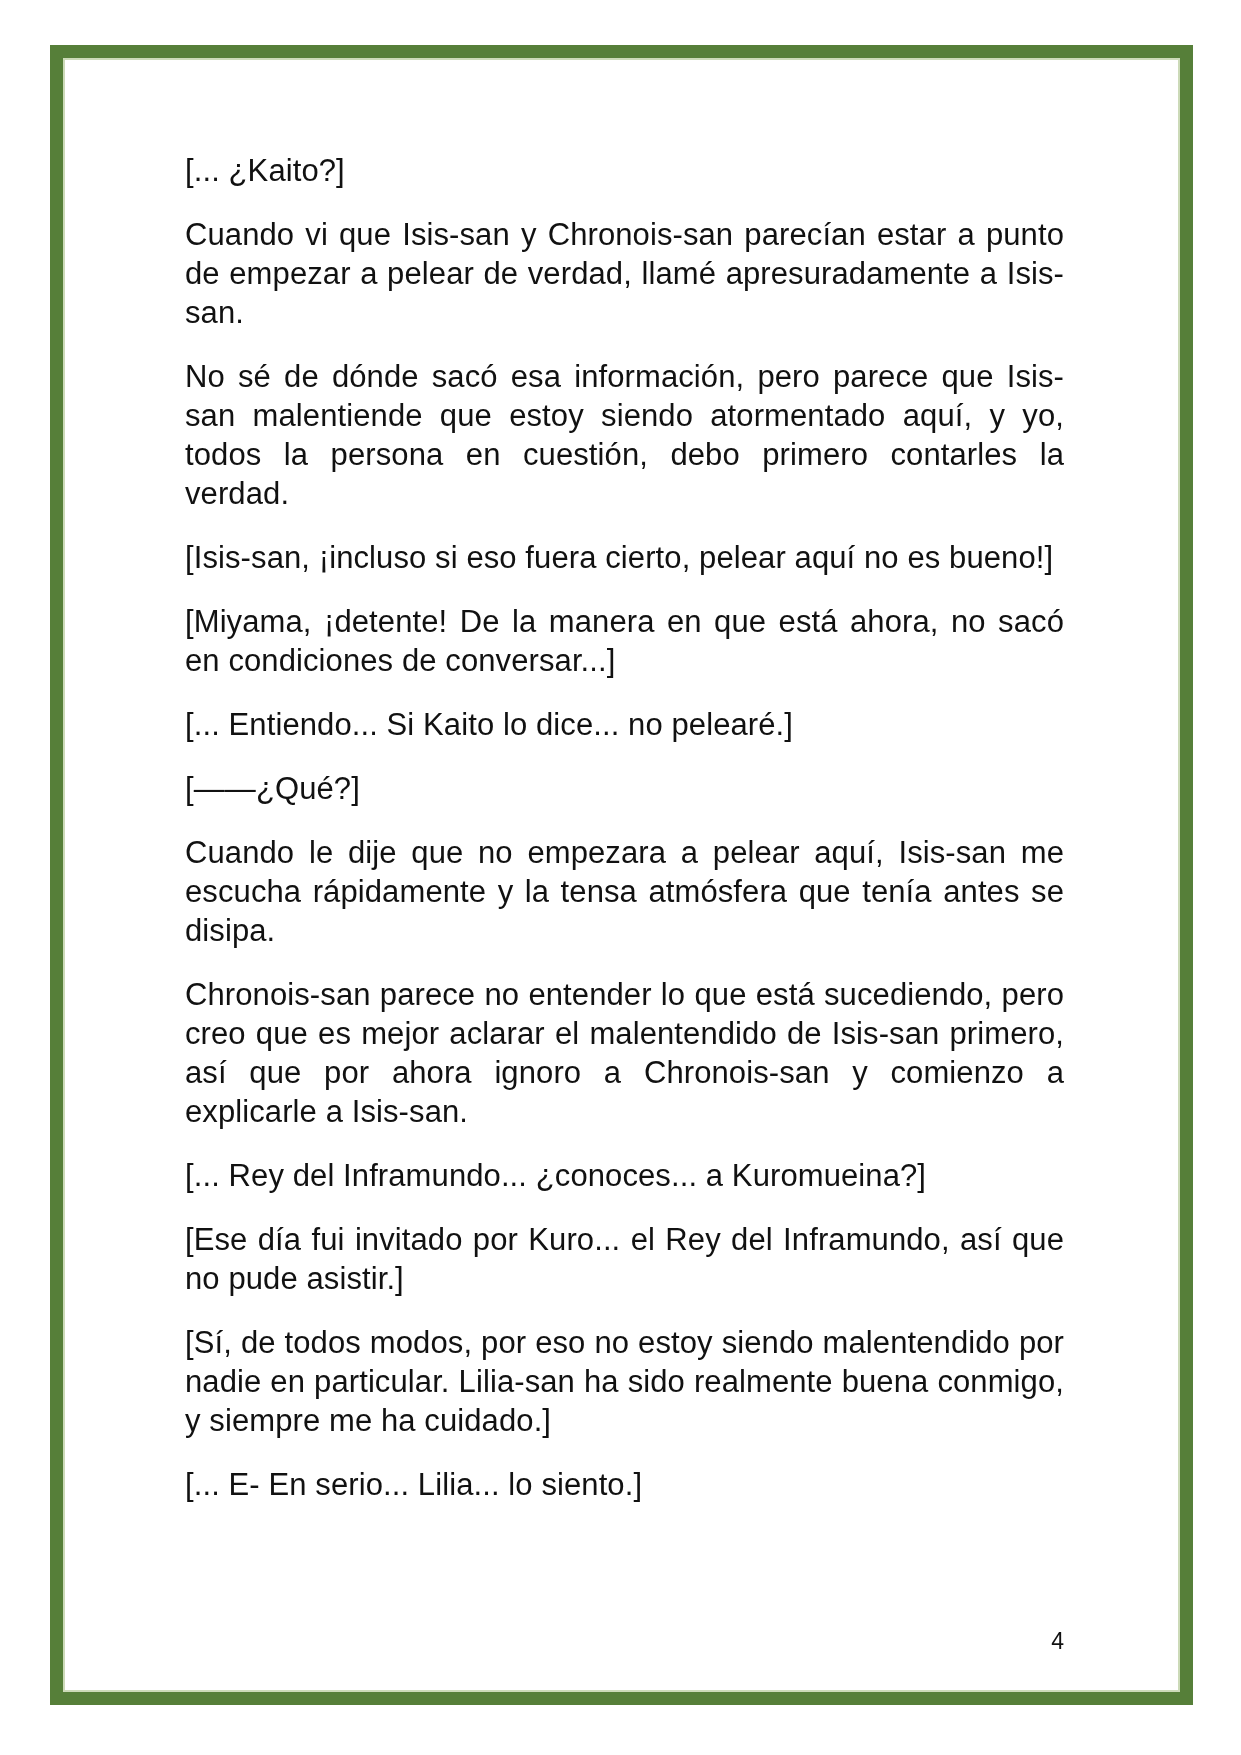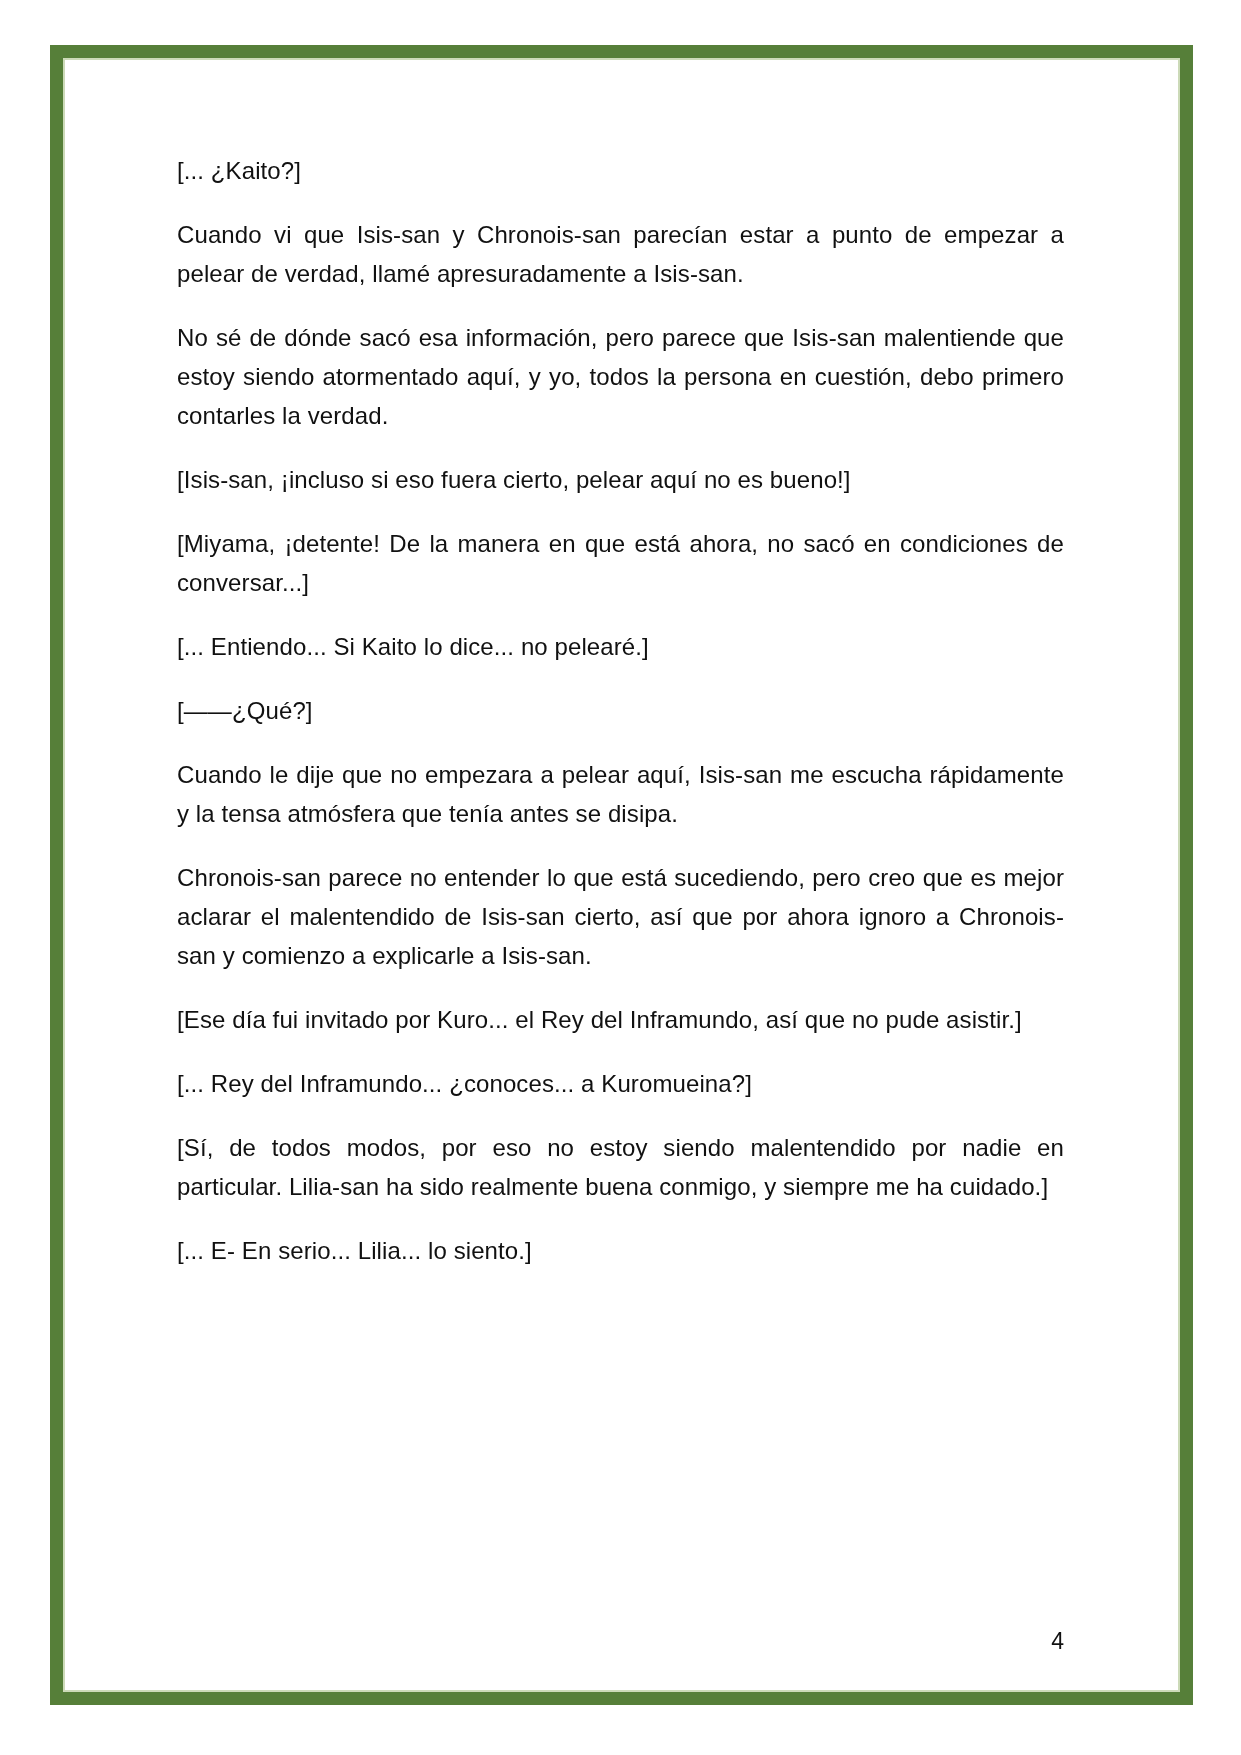--- a/index.html
+++ b/index.html
@@ -27,22 +27,22 @@
     box-shadow: inset 0 0 0 2px #ccdab8;
     pointer-events: none;
   }
   .content {
     position: absolute;
     left: 177px;
     top: 151px;
     width: 887px;
   }
   .content p {
-    margin: 0 0 25px 0;
-    font-size: 24px;
+    margin: 0 0 25px 8px;
+    font-size: 31px;
     line-height: 39px;
     text-align: justify;
     letter-spacing: 0.1px;
   }
   .footer {
     position: absolute;
     left: 177px;
     top: 1622px;
     width: 887px;
     text-align: right;
@@ -58,23 +58,23 @@
 
   <main class="content">
     <p>[... ¿Kaito?]</p>
     <p>Cuando vi que Isis-san y Chronois-san parecían estar a punto de empezar a pelear de verdad, llamé apresuradamente a Isis-san.</p>
     <p>No sé de dónde sacó esa información, pero parece que Isis-san malentiende que estoy siendo atormentado aquí, y yo, todos la persona en cuestión, debo primero contarles la verdad.</p>
     <p>[Isis-san, ¡incluso si eso fuera cierto, pelear aquí no es bueno!]</p>
     <p>[Miyama, ¡detente! De la manera en que está ahora, no sacó en condiciones de conversar...]</p>
     <p>[... Entiendo... Si Kaito lo dice... no pelearé.]</p>
     <p>[——¿Qué?]</p>
     <p>Cuando le dije que no empezara a pelear aquí, Isis-san me escucha rápidamente y la tensa atmósfera que tenía antes se disipa.</p>
-    <p>Chronois-san parece no entender lo que está sucediendo, pero creo que es mejor aclarar el malentendido de Isis-san cierto, así que por ahora ignoro a Chronois-san y comienzo a explicarle a Isis-san.</p>
+    <p>Chronois-san parece no entender lo que está sucediendo, pero creo que es mejor aclarar el malentendido de Isis-san primero, así que por ahora ignoro a Chronois-san y comienzo a explicarle a Isis-san.</p>
+    <p>[... Rey del Inframundo... ¿conoces... a Kuromueina?]</p>
     <p>[Ese día fui invitado por Kuro... el Rey del Inframundo, así que no pude asistir.]</p>
-    <p>[... Rey del Inframundo... ¿conoces... a Kuromueina?]</p>
     <p>[Sí, de todos modos, por eso no estoy siendo malentendido por nadie en particular. Lilia-san ha sido realmente buena conmigo, y siempre me ha cuidado.]</p>
     <p>[... E- En serio... Lilia... lo siento.]</p>
   </main>
 
   <div class="footer">
     <span>4</span>
   </div>
 </div>
 
 </body></html>

